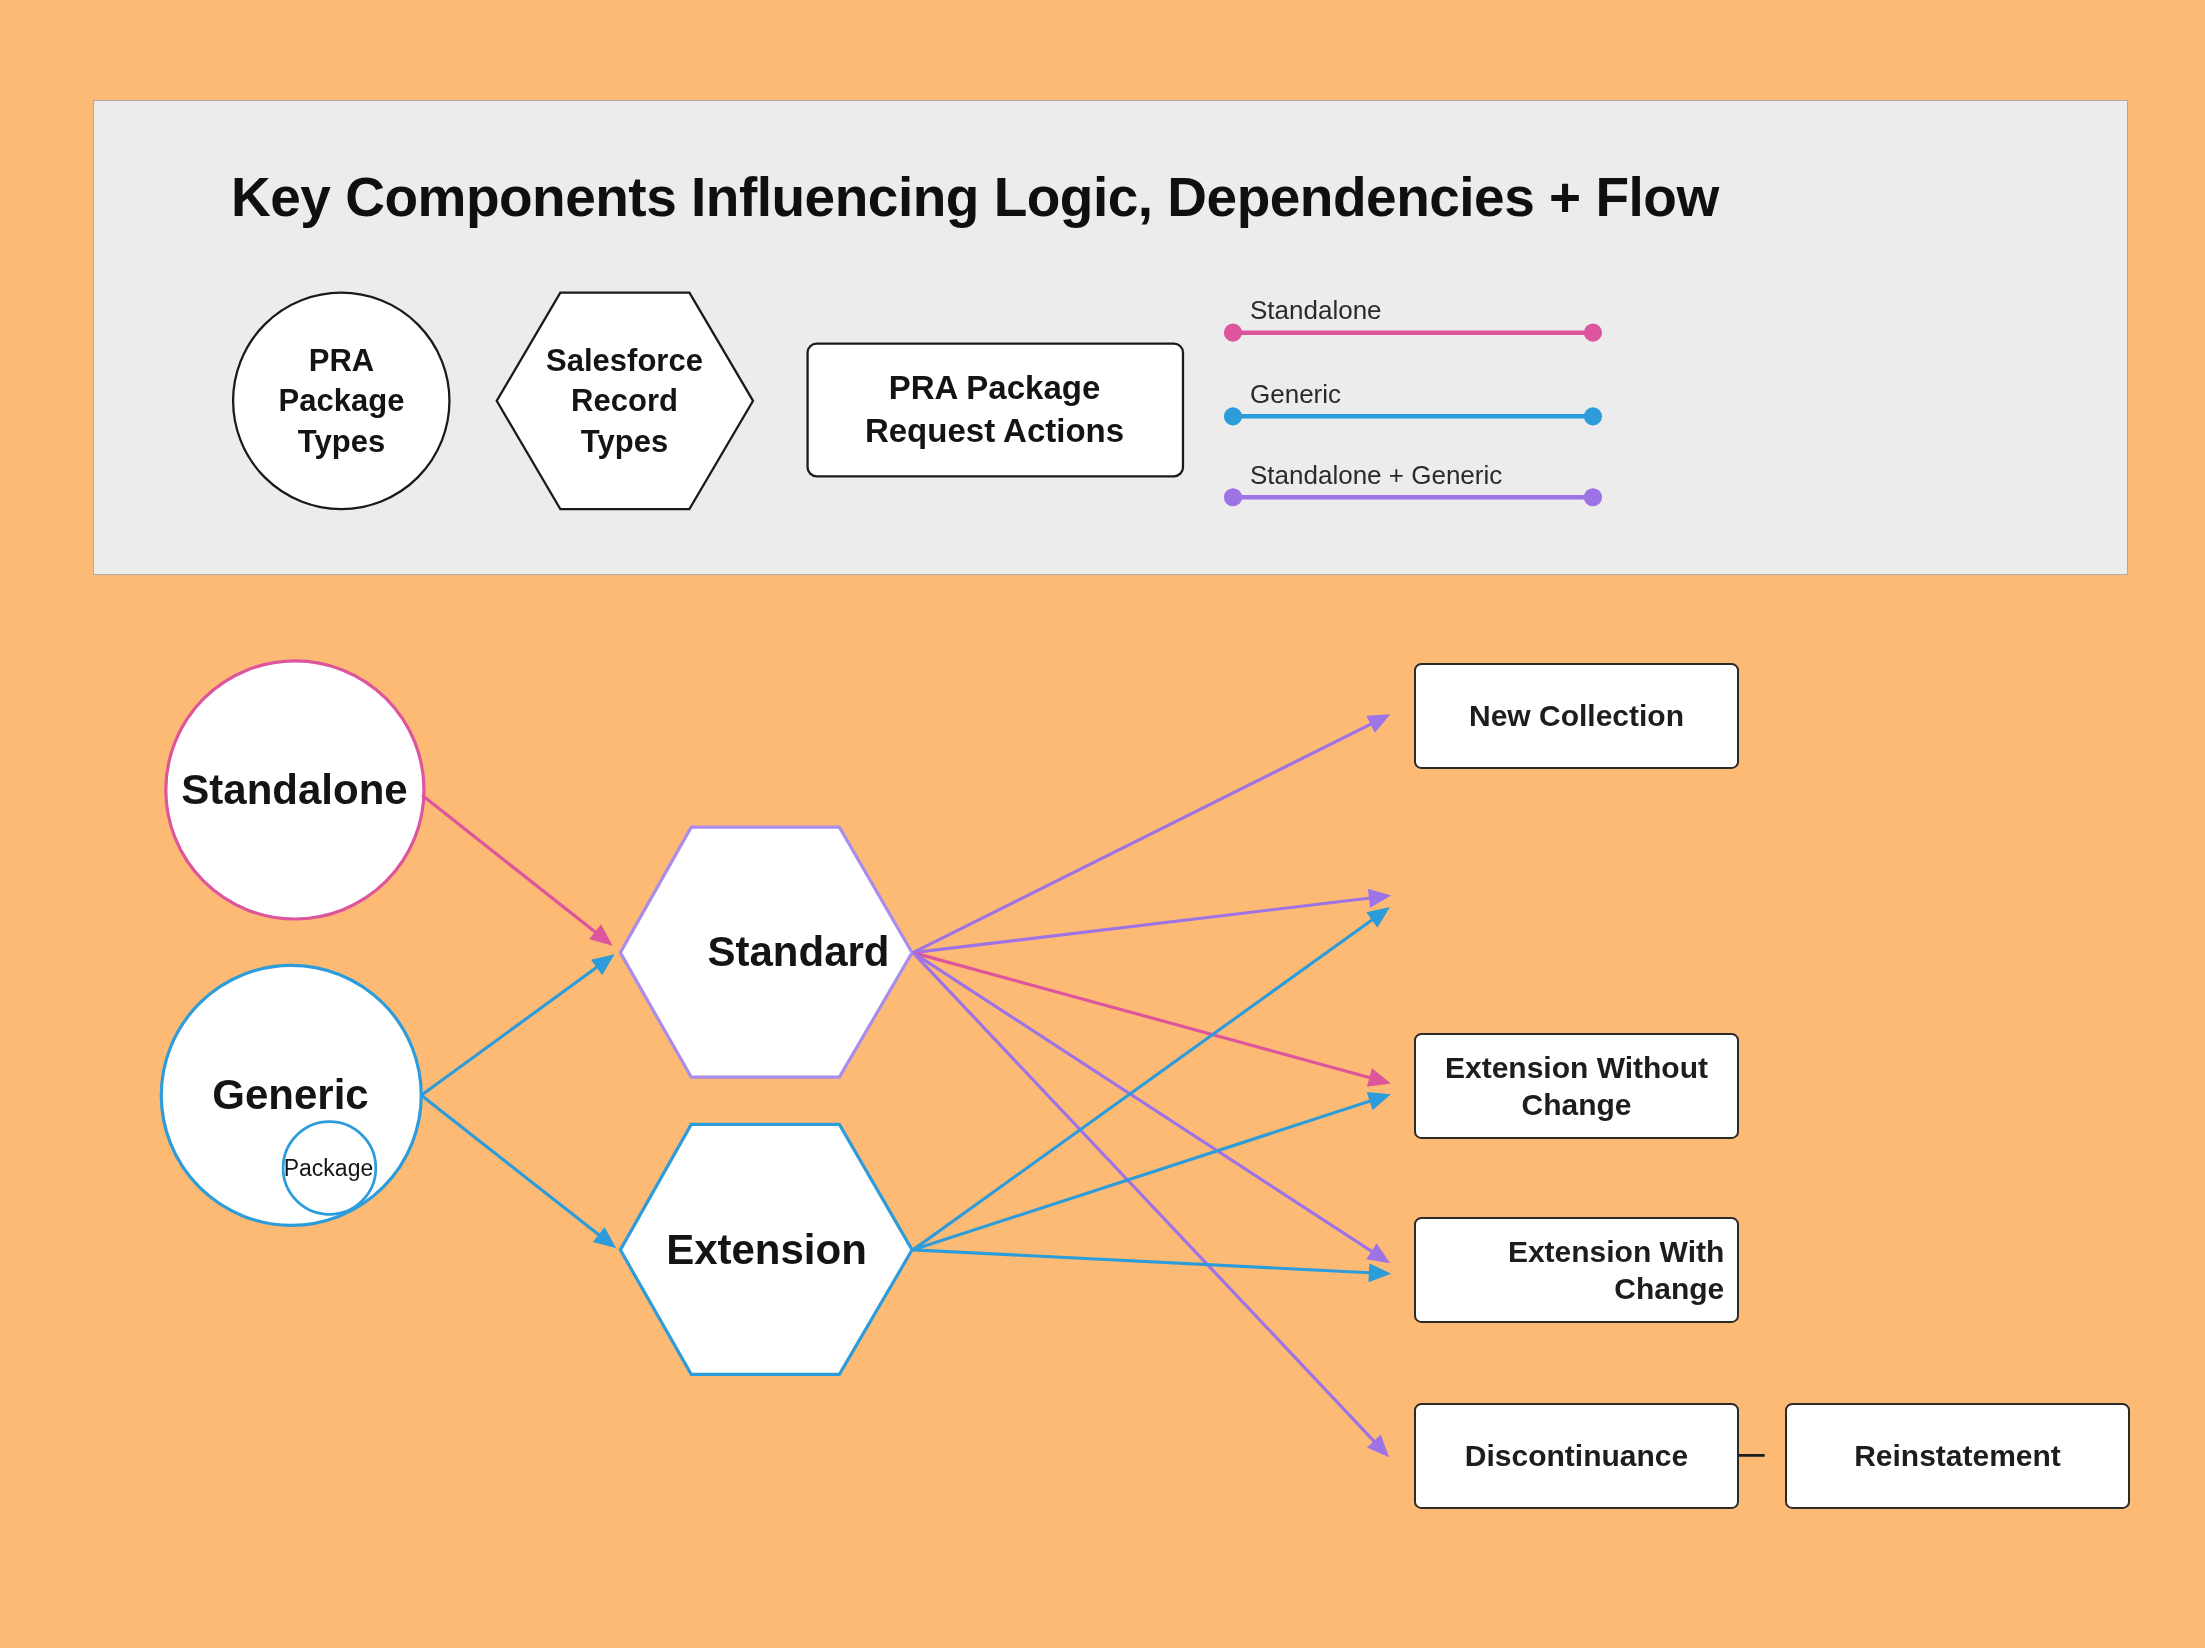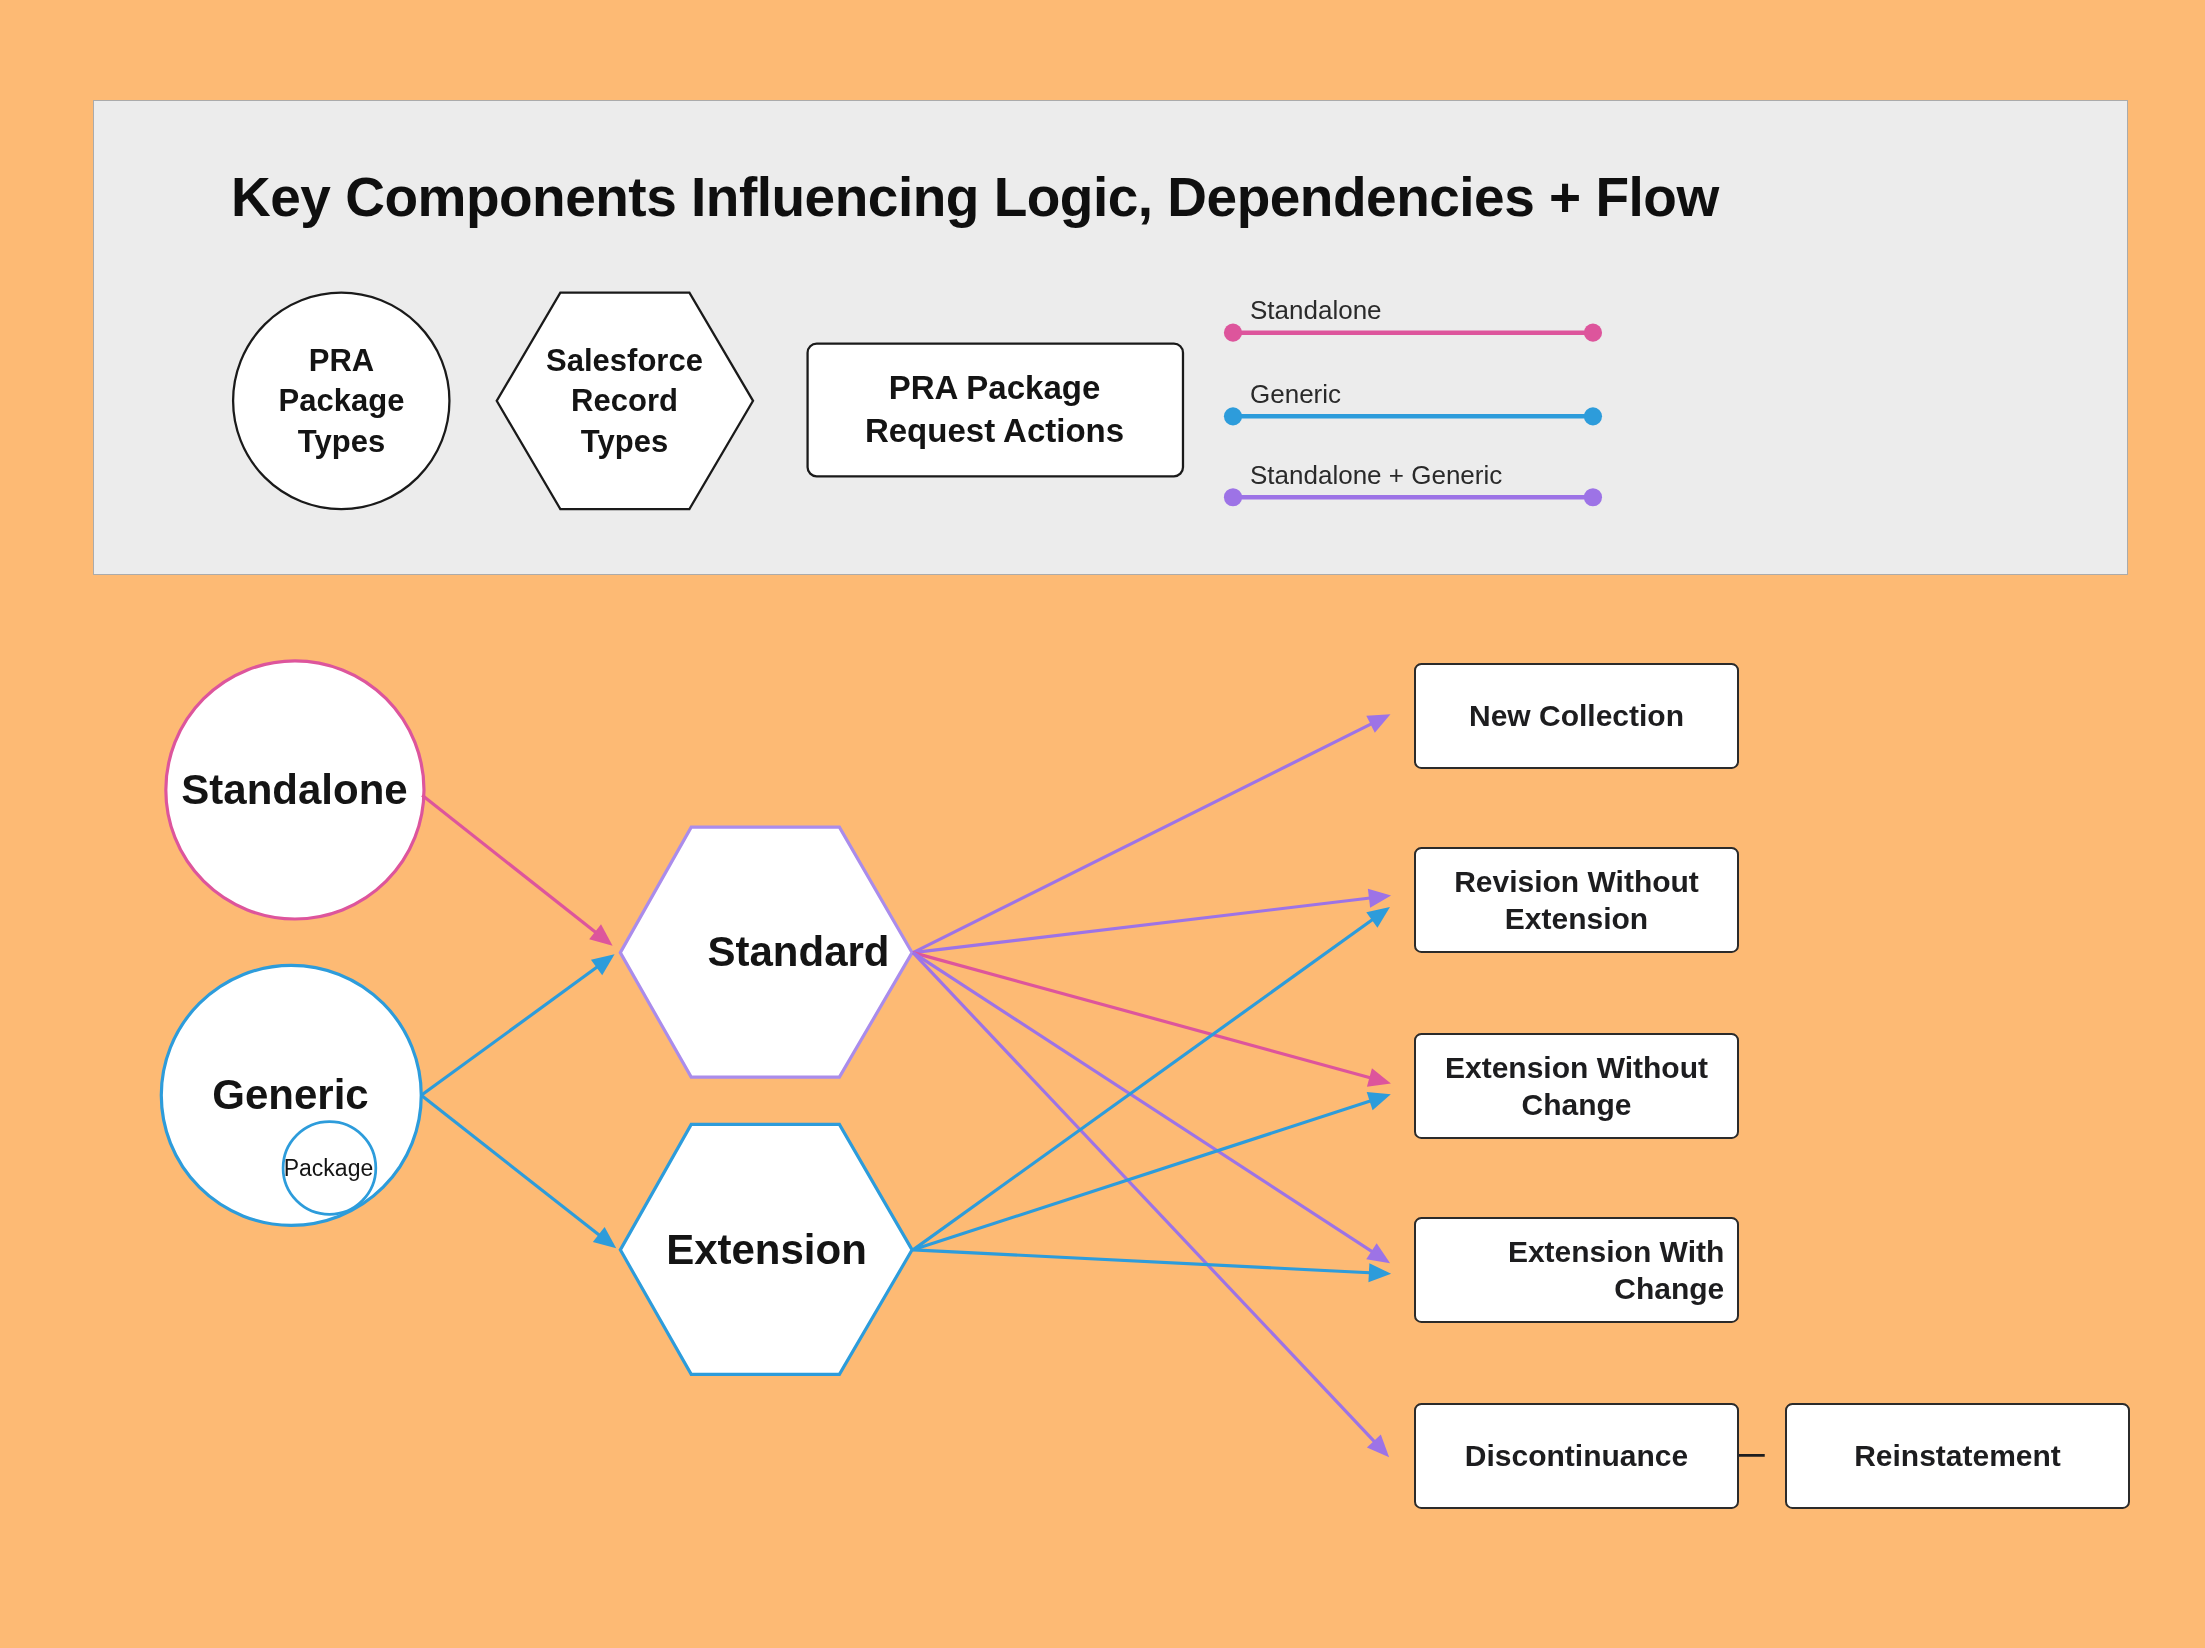--- a/index.html
+++ b/index.html
@@ -104,20 +104,19 @@
   <div class="abs legend-line-label" style="left:1250px;top:460px;">Standalone + Generic</div>
 
   <div class="abs node-label big" style="left:149px;top:766px;width:291px;">Standalone</div>
   <div class="abs node-label big" style="left:145px;top:1071px;width:291px;">Generic</div>
   <div class="abs node-label small" style="left:256px;top:1155px;width:145px;">Package</div>
 
   <div class="abs node-label big" style="left:653px;top:928px;width:291px;">Standard</div>
   <div class="abs node-label big" style="left:621px;top:1226px;width:291px;">Extension</div>
 
   <div class="abs action-box" style="top:663px;">New Collection</div>
-  <div class="abs action-box" style="top:847px;">Revision Without Extension</div>
   <div class="abs action-box" style="top:1033px;">Extension Without Change</div>
   <div class="abs action-box" style="top:1217px;text-align:right;">Extension With Change</div>
   <div class="abs action-box" style="top:1403px;">Discontinuance</div>
   <div class="abs action-box" style="top:1403px;left:1765px;width:345px;">Reinstatement</div>
 
 </div>
 
 
 </body></html>

